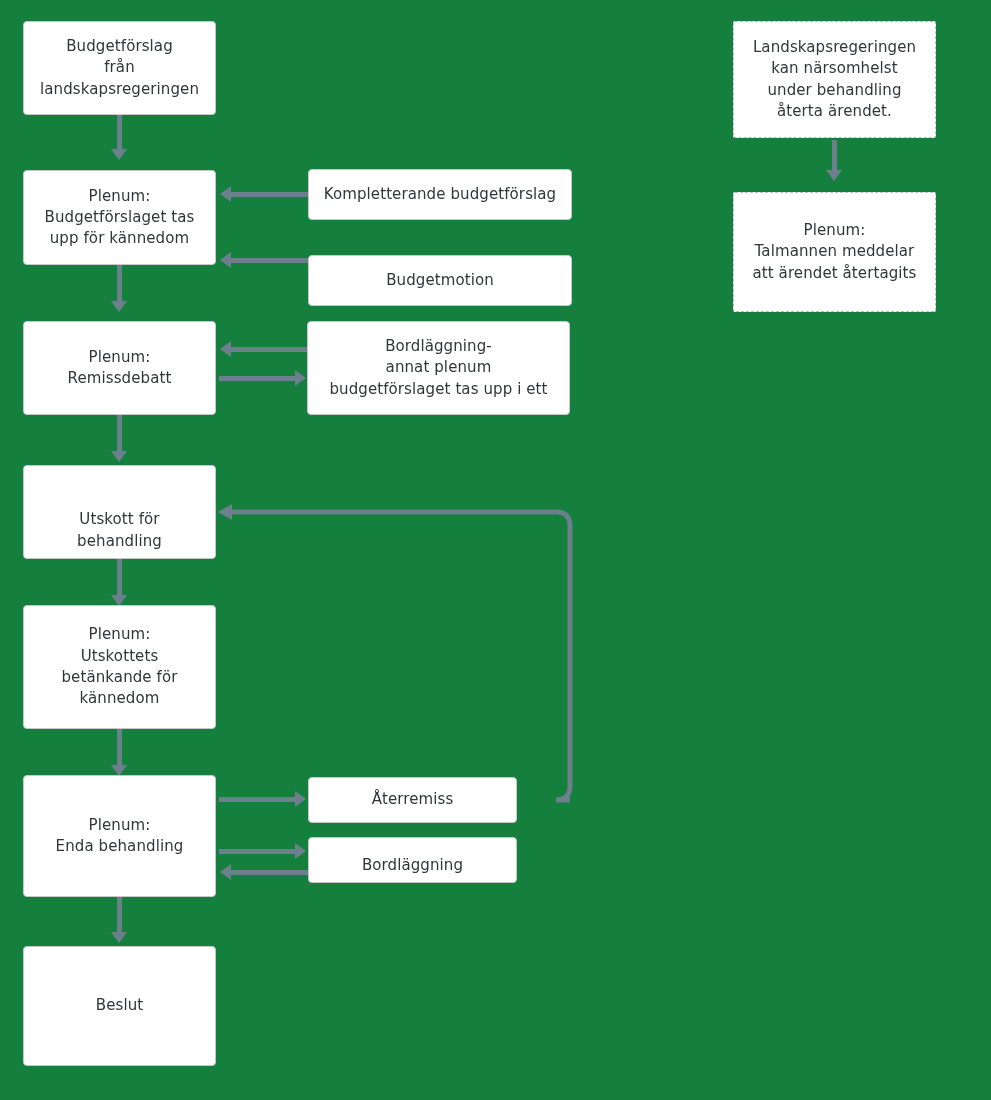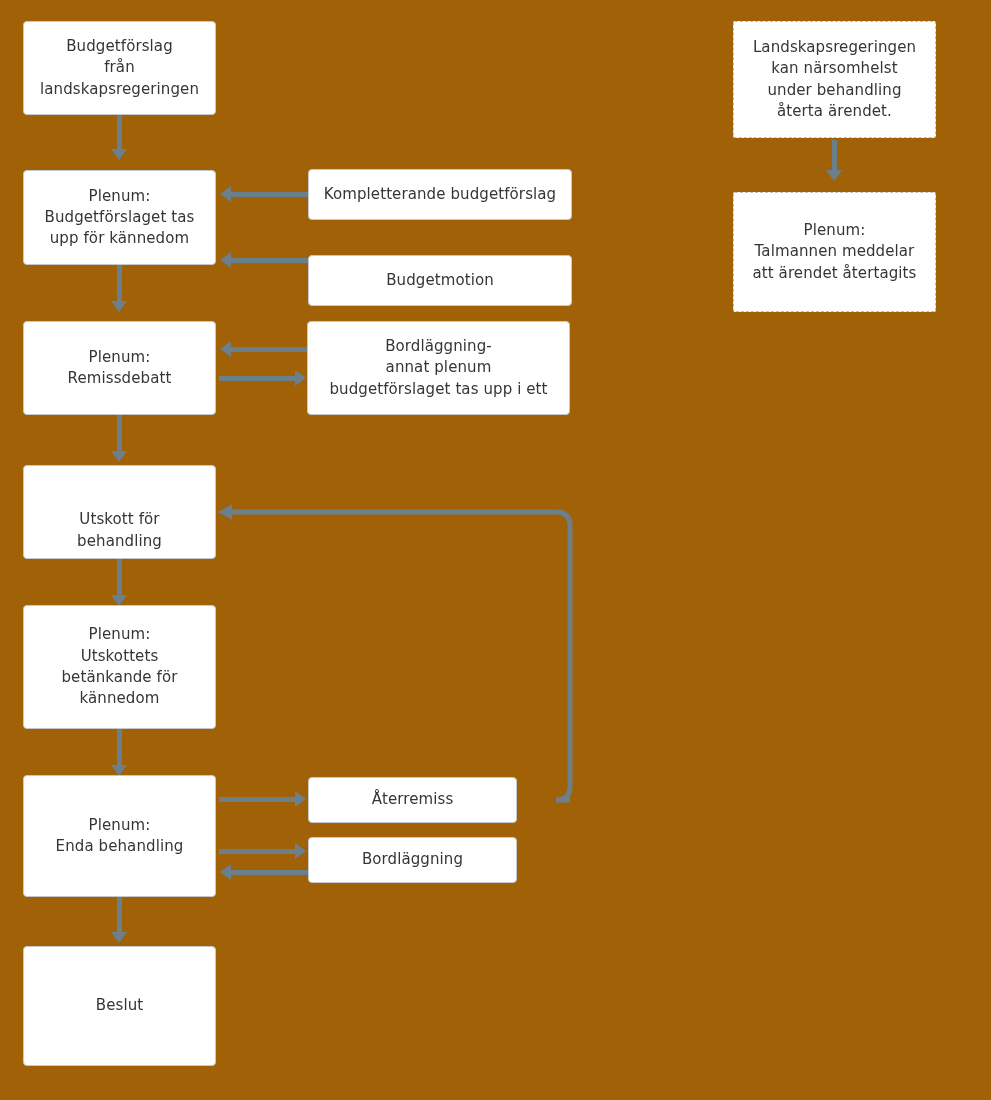--- a/index.html
+++ b/index.html
@@ -7,21 +7,21 @@
     padding: 0;
     background: #ffffff;
   }
   body {
     font-family: "DejaVu Sans", "Liberation Sans", sans-serif;
   }
   #canvas {
     position: relative;
     width: 991px;
     height: 1100px;
-    background: #a16207;
+    background: #15803d;
     overflow: hidden;
   }
   .node {
     position: absolute;
     box-sizing: border-box;
     display: flex;
     align-items: center;
     justify-content: center;
     text-align: center;
     border: 1px solid #c6c9cb;
@@ -178,21 +178,21 @@
   <div class="edge h" style="left:219px; top:376px; width:77px;"></div>
   <div class="arrowhead right" style="left:295px; top:370px;"></div>
 
   <div class="node" style="left:308px; top:777px; width:209px; height:46px;">
     <span>Återremiss</span>
   </div>
 
   <div class="edge h" style="left:219px; top:797px; width:77px;"></div>
   <div class="arrowhead right" style="left:295px; top:791px;"></div>
 
-  <div class="node" style="left:308px; top:837px; width:209px; height:46px;">
+  <div class="node" style="left:308px; top:837px; width:209px; height:46px;align-items:flex-end;">
     <span>Bordläggning</span>
   </div>
 
   <div class="edge h" style="left:219px; top:849px; width:77px;"></div>
   <div class="arrowhead right" style="left:295px; top:843px;"></div>
 
   <div class="edge h" style="left:231px; top:870px; width:77px;"></div>
   <div class="arrowhead left" style="left:220px; top:864px;"></div>
 
   <svg class="loop-svg" style="left:210px; top:495px; width:370px; height:320px;" viewBox="0 0 370 320">

